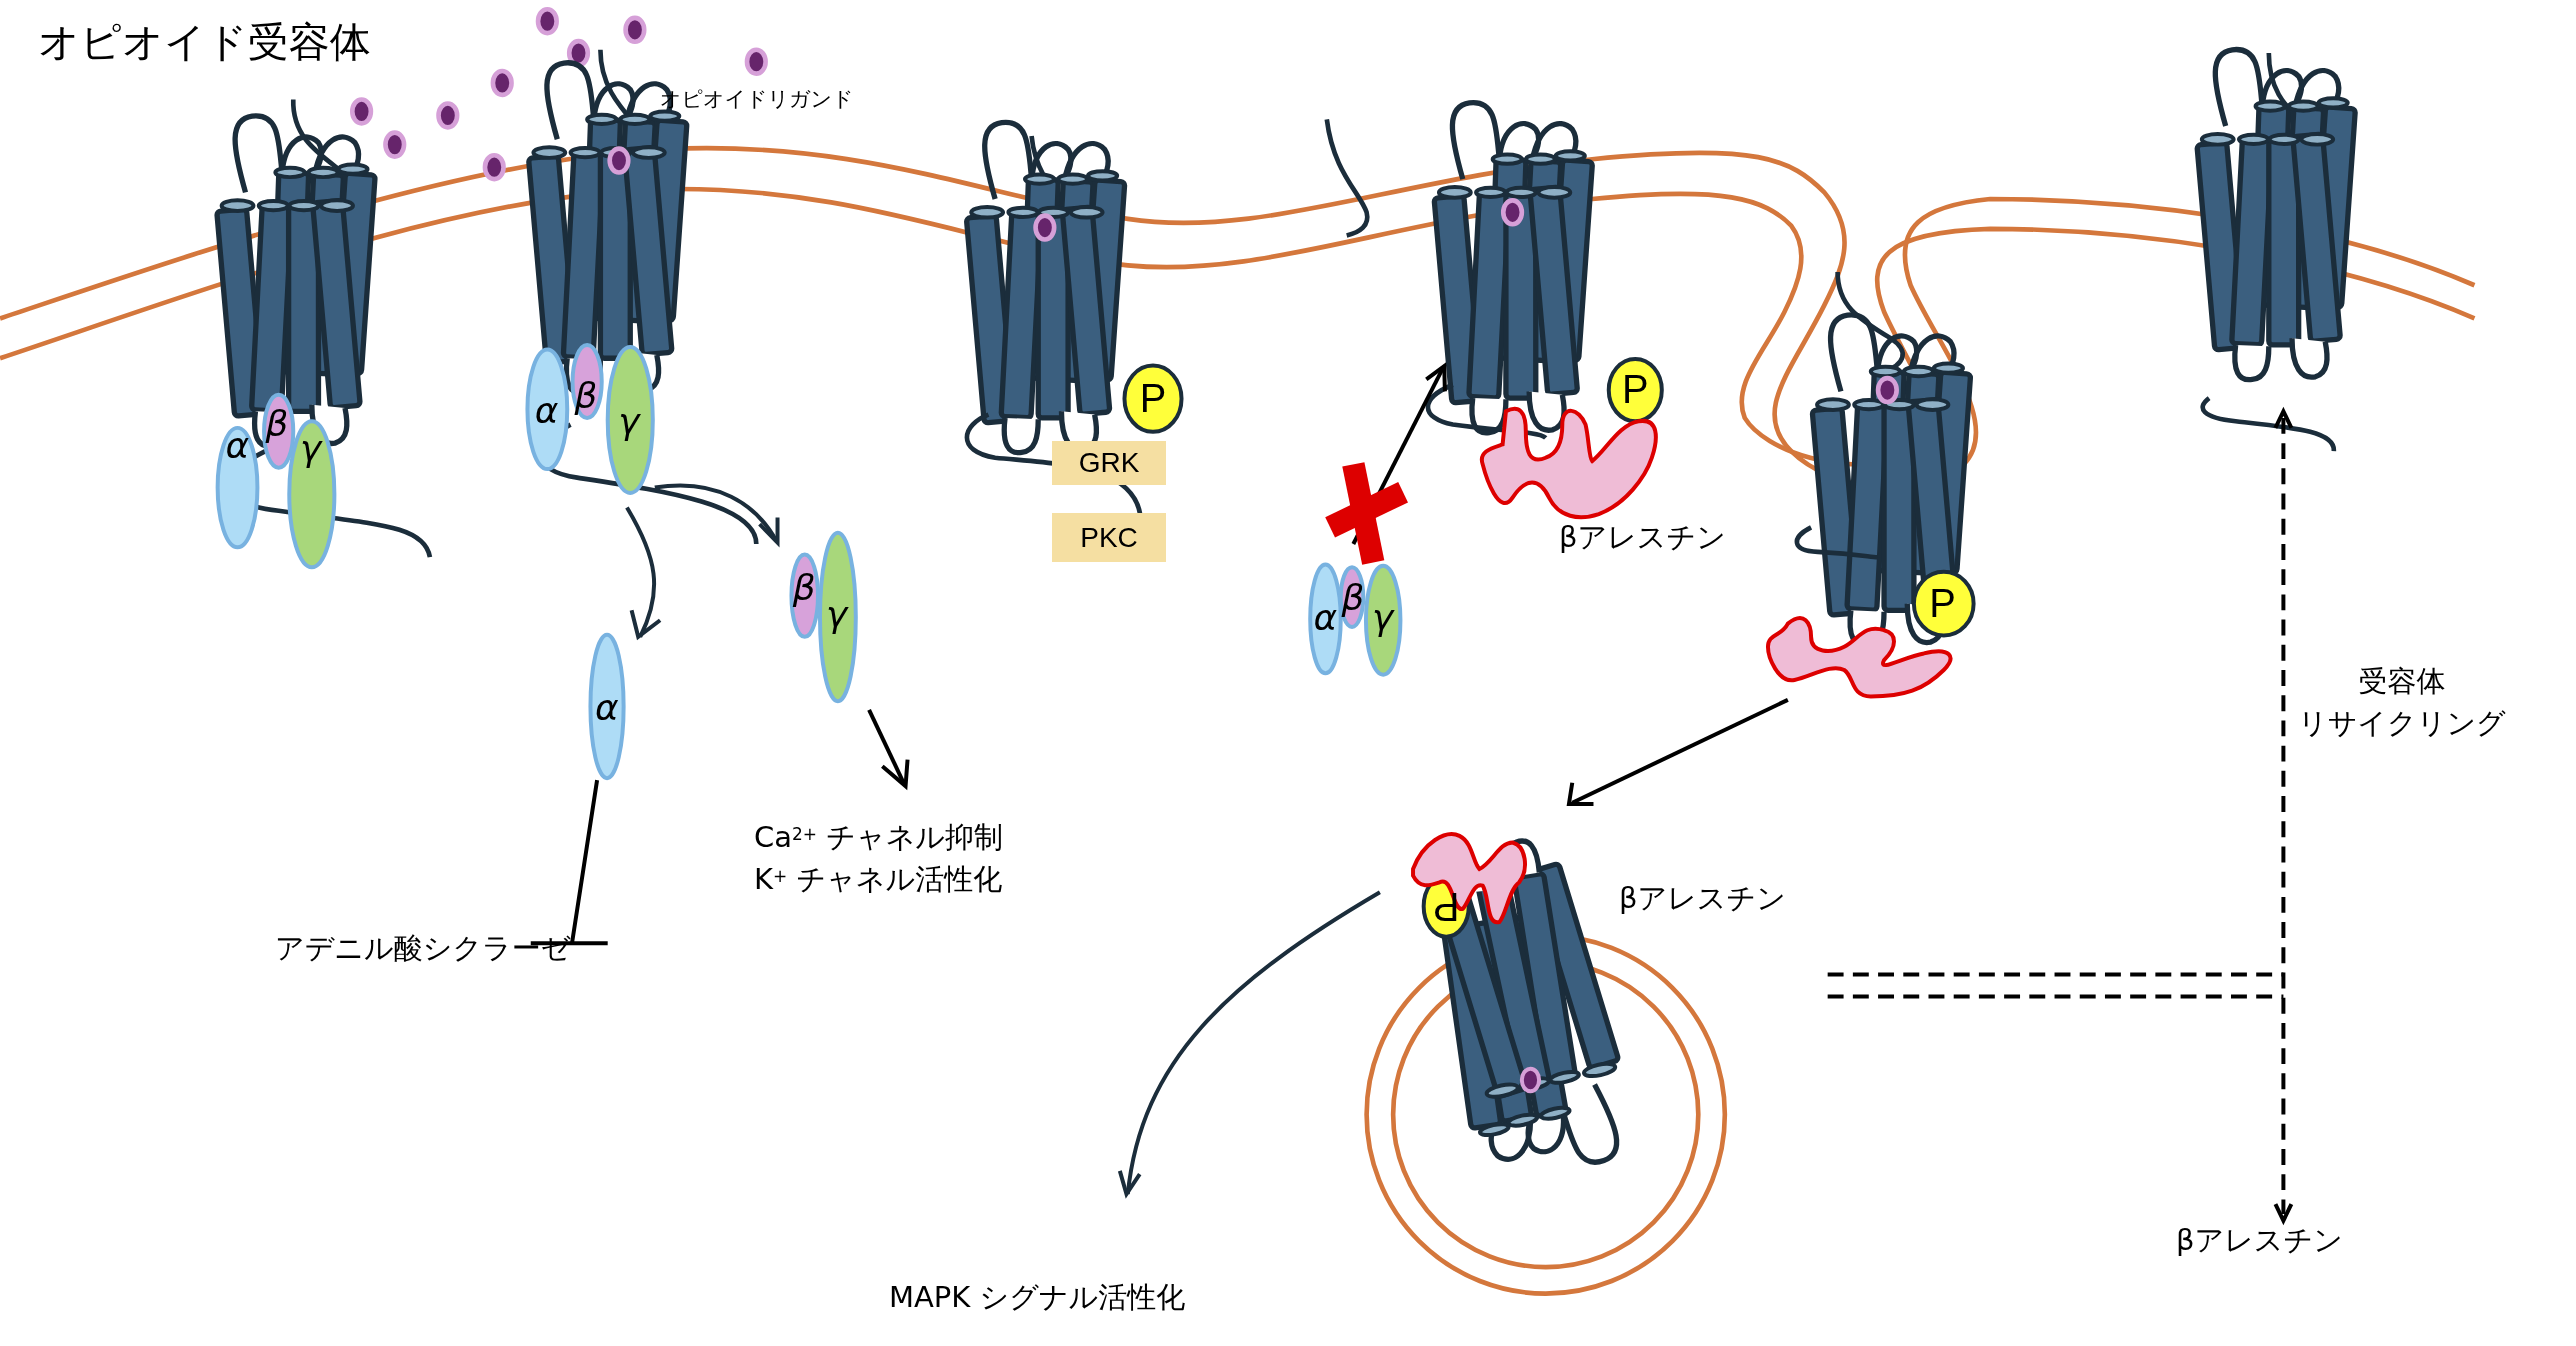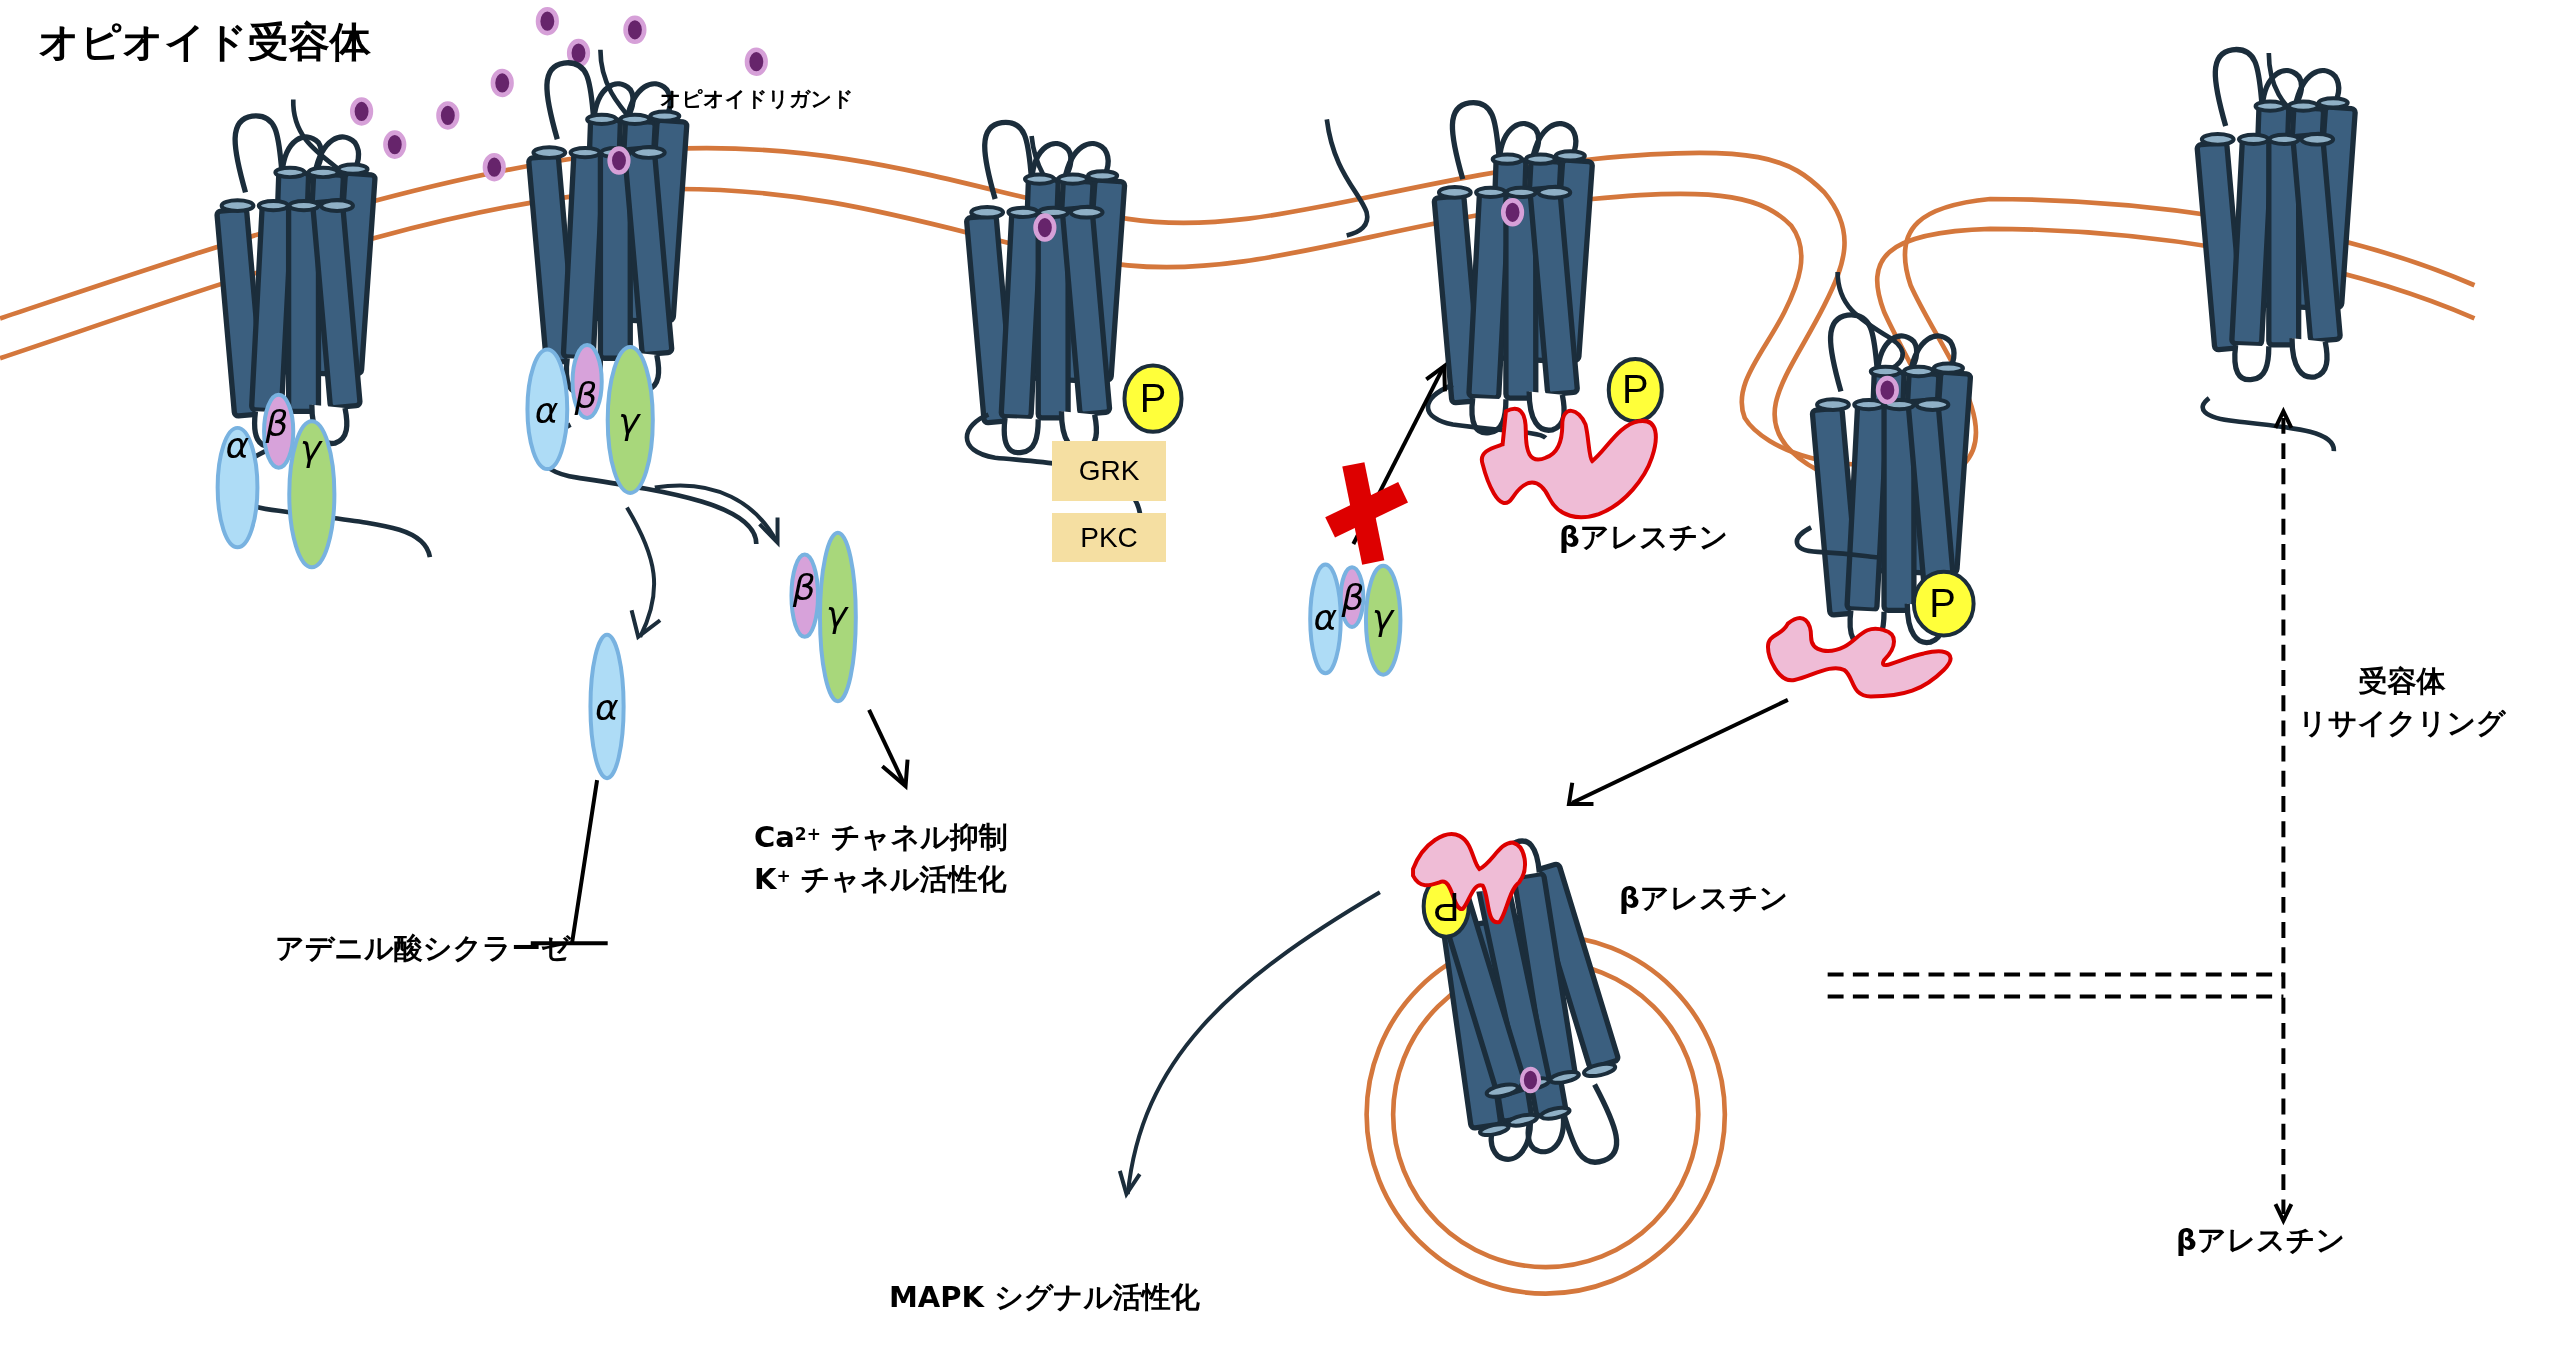--- a/index.html
+++ b/index.html
@@ -1,33 +1,33 @@
 <!DOCTYPE html>
 <html style="font-size:10.6px"><head>
 <meta charset="utf-8">
 <style>
   html, body { margin:0; padding:0; background:#ffffff; }
   body { width:2576px; height:1346px; position:relative; overflow:hidden;
          font-family:"DejaVu Sans","Liberation Sans",sans-serif; }
   #canvas { position:absolute; left:0; top:0; width:2576px; height:1346px; }
   .lbl { position:absolute; font-family:"DejaVu Sans","Liberation Sans",sans-serif;
-         font-weight:bold; color:#000; white-space:nowrap; }
+         font-weight:normal; color:#000; white-space:nowrap; }
   .title { left:38px; top:14.6px; font-size:41px; }
   .lig { left:660px; top:85px; font-size:21px; }
   .ac  { left:275px; top:929px; font-size:29px; }
   .ca  { left:754px; top:816px; font-size:29px; line-height:42px; }
   .ca sup { font-size:17px; vertical-align:top; position:relative; top:-2.7px; }
   .barr { left:1559px; top:518px; font-size:29px; }
   .intern { left:1619px; top:879px; font-size:29px; }
   .mapk { left:889px; top:1278px; font-size:29px; }
   .recyc { left:2275px; top:660px; font-size:29px; text-align:center; line-height:42px;margin-left:23px; }
   .degr { left:2176px; top:1221px; font-size:29px; }
   .box { position:absolute; background:#f5dfa2; font-family:"Liberation Sans",sans-serif;
          font-size:28px; color:#000; display:flex; align-items:center; justify-content:center; }
-  .grk { left:1052px; top:441px; width:114px; height:60px; }
+  .grk { left:1052px; top:441px; width:114px; height:44px; }
   .pkc { left:1052px; top:513px; width:114px; height:49px; }
   .greek { font-family:"DejaVu Sans","Liberation Sans",sans-serif; font-style:italic; }
 </style>
 </head>
 <body>
 
 <svg id="canvas" viewBox="0 0 3883 2029" xmlns="http://www.w3.org/2000/svg">
   <defs>
     <g id="gpcr">
 

